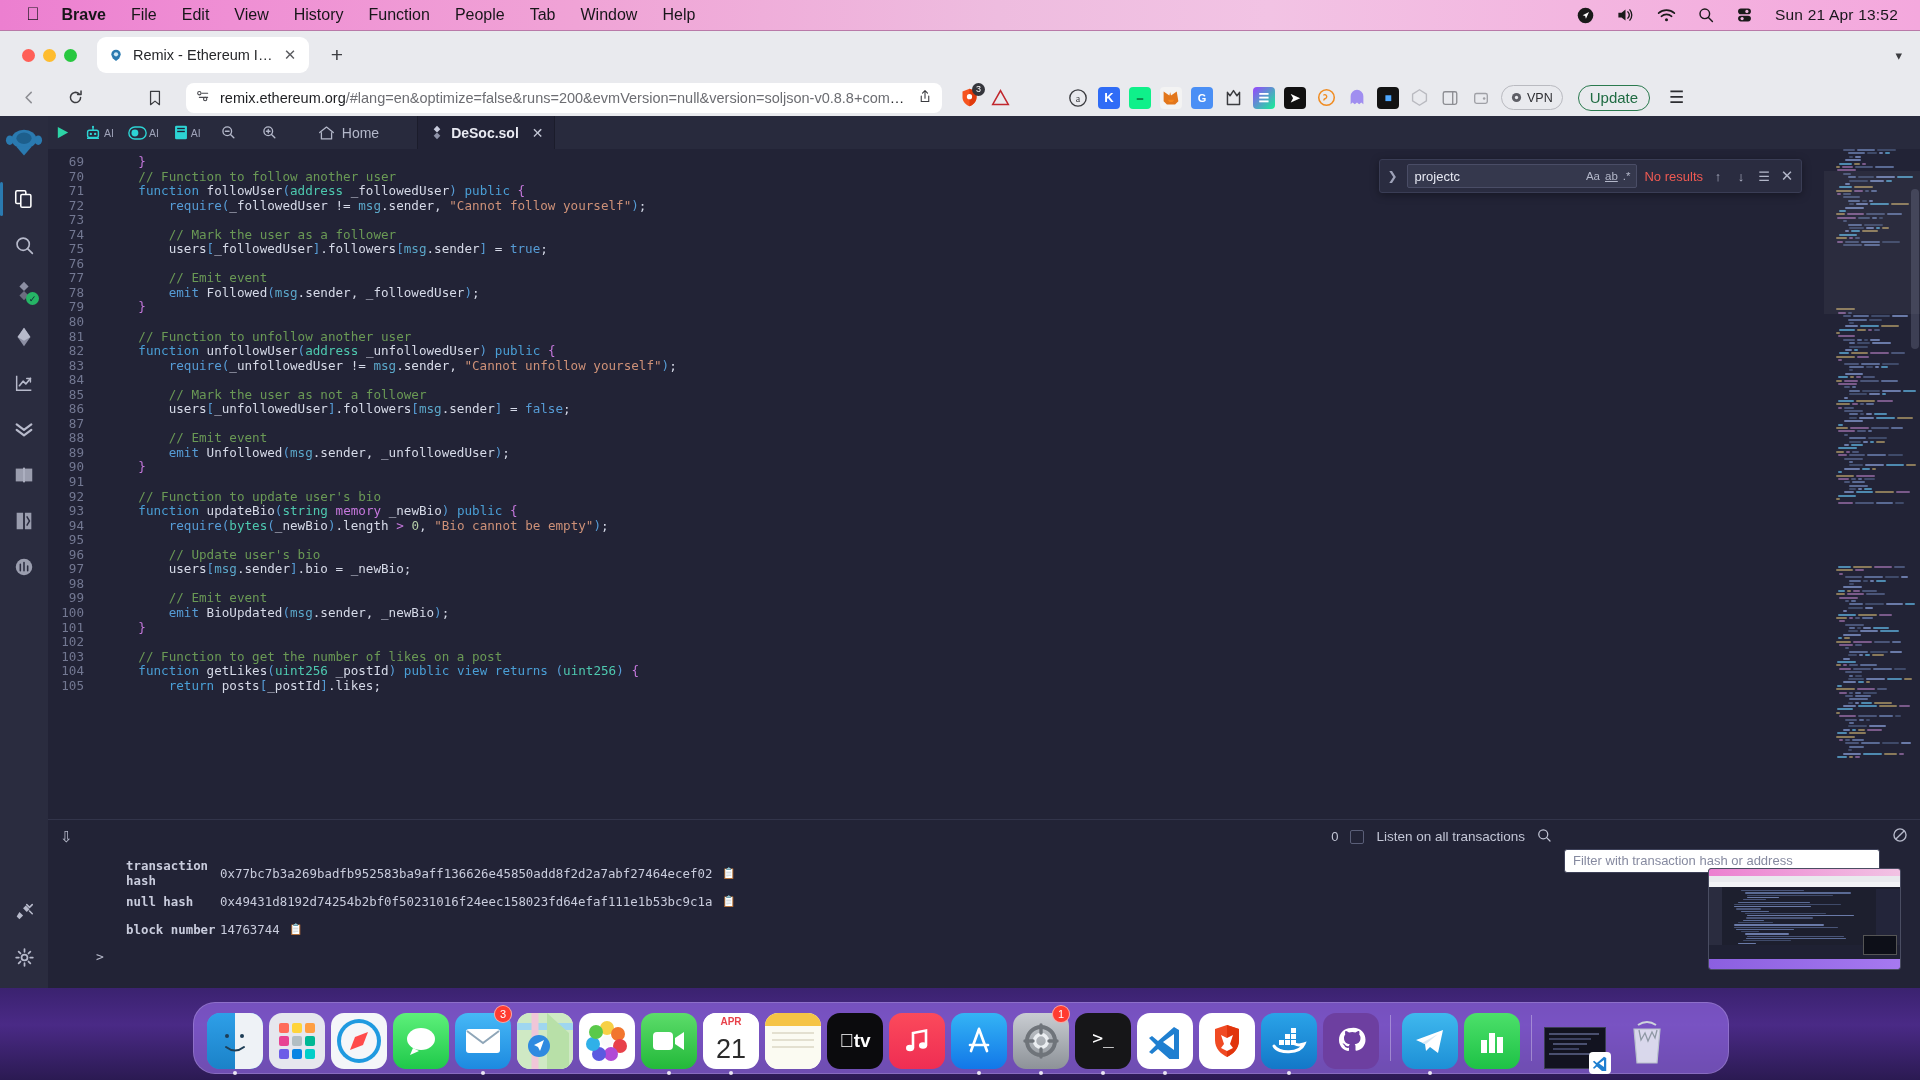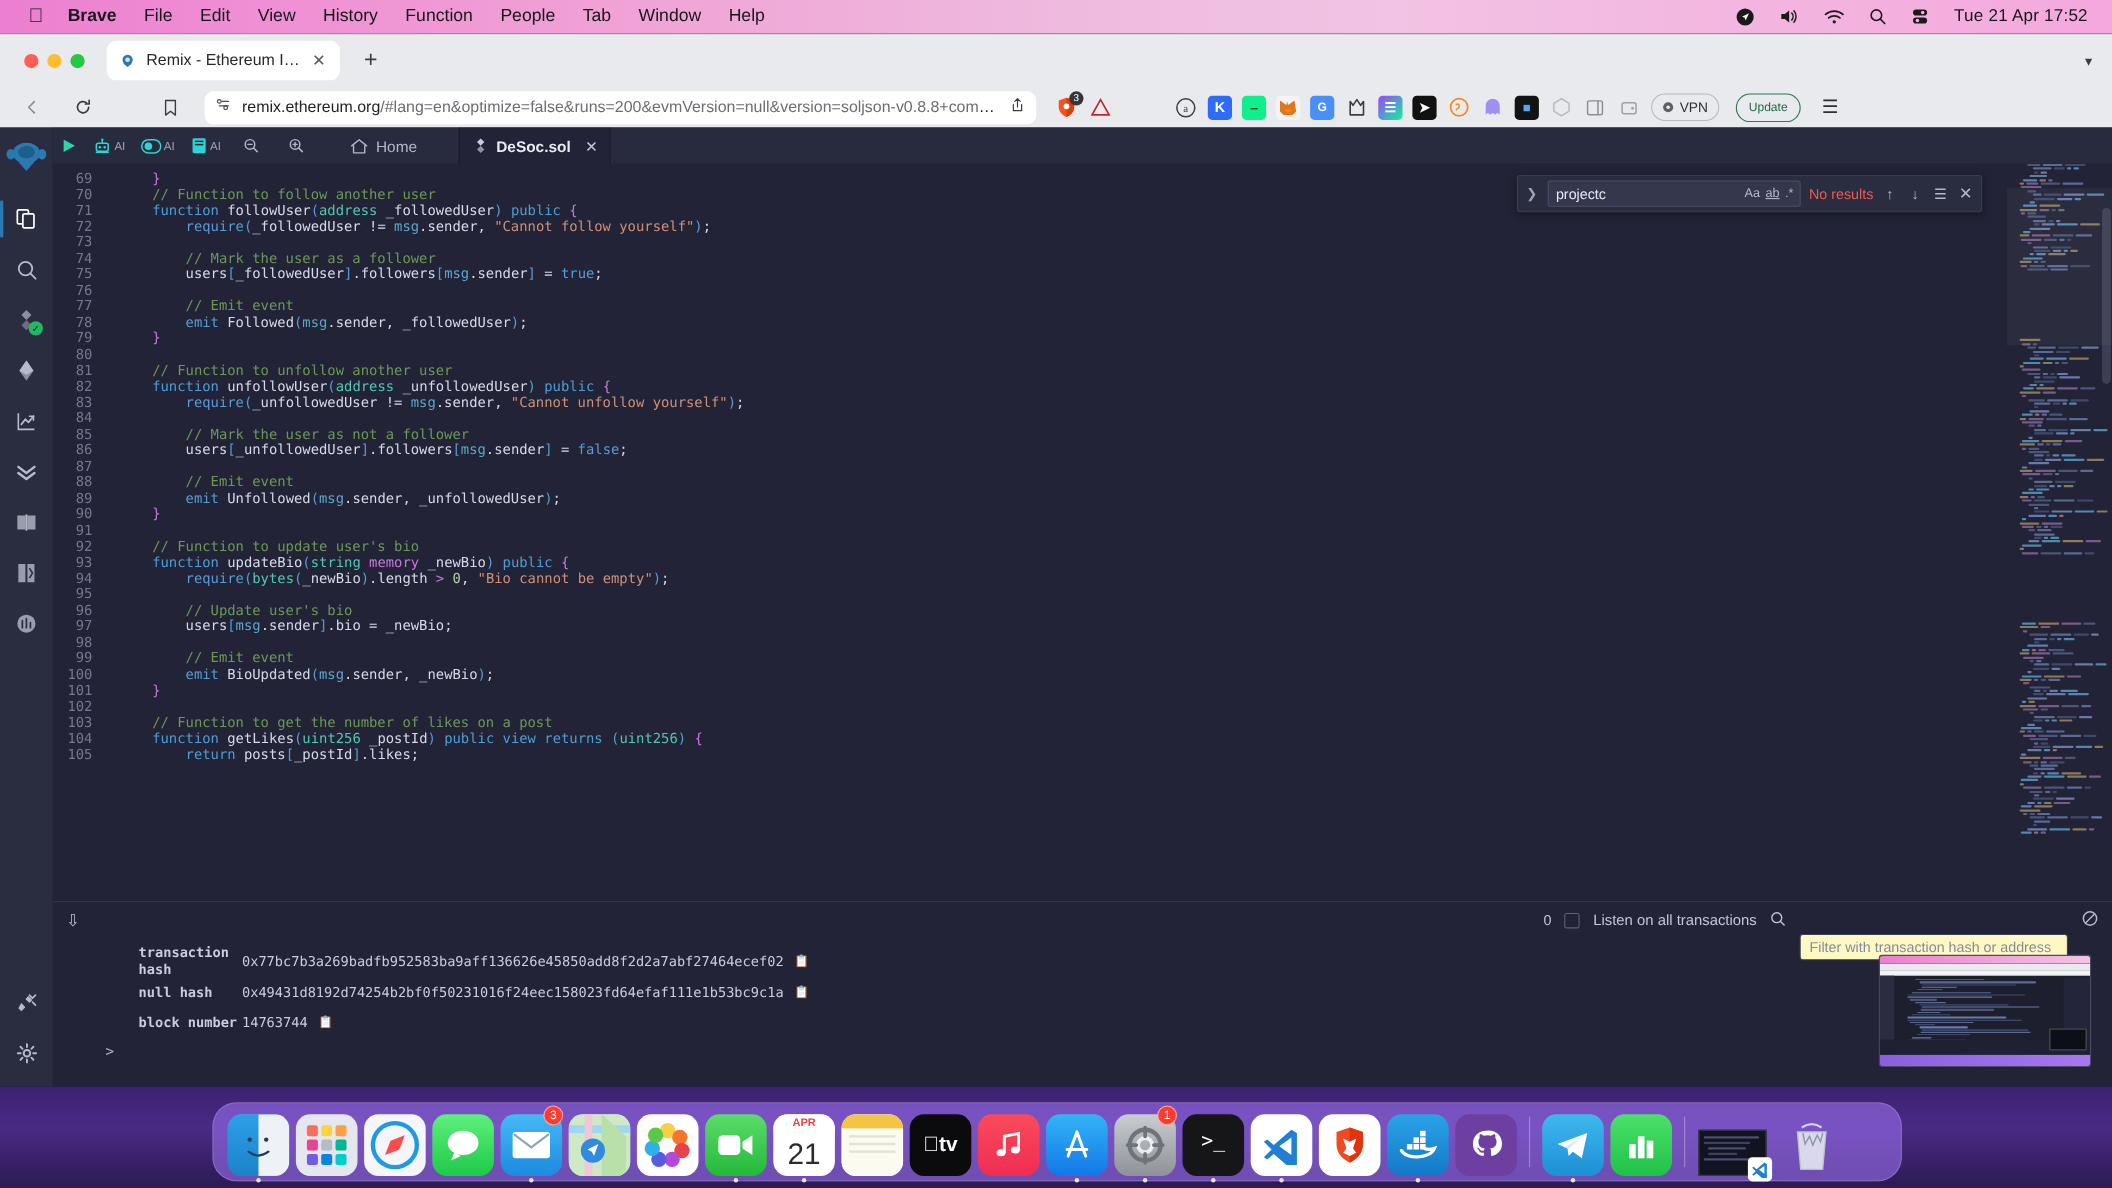--- a/index.html
+++ b/index.html
@@ -50,21 +50,21 @@
     display:flex; align-items:center; padding:0 10px; gap:9px; font-size:14.5px; color:#1e1f22;
     max-width:756px;
   }
   #omnibox .urltext { white-space:nowrap; overflow:hidden; text-overflow:ellipsis; flex:1; }
   #omnibox .urltext .host { color:#1e1f22; }
   #omnibox .urltext .path { color:#6c6d72; }
   .bmk { width:26px; height:26px; display:flex; align-items:center; justify-content:center; color:#3b3c40; font-size:15px; }
   #ext-area { display:flex; align-items:center; gap:9px; margin-left:6px; }
   .extico { width:22px; height:22px; border-radius:4px; display:flex; align-items:center; justify-content:center; font-size:12px; color:#fff; position:relative; }
   .vpnbtn { height:25px; border:1px solid #b9bac0; border-radius:13px; display:flex; align-items:center; gap:5px; padding:0 9px; font-size:12.5px; color:#2e2f33; }
-  .updatebtn { height:26px; border:1px solid #2a7a4e; border-radius:13px; display:flex; align-items:center; padding:0 11px; font-size:11px; color:#1f6b42; margin-left:6px;}
+  .updatebtn { height:26px; border:1px solid #2a7a4e; border-radius:13px; display:flex; align-items:center; padding:0 11px; font-size:15px; color:#1f6b42; margin-left:6px;}
   .hamb { margin-left:10px; color:#2c2d31; font-size:17px; }
 
   
   #remix { position:absolute; top:116px; left:0; width:1920px; height:872px; background:#222336; overflow:hidden; }
 
   #iconbar {
     position:absolute; left:0; top:0; width:48px; height:872px; background:#2a2c3f;
     display:flex; flex-direction:column; align-items:center; padding-top:4px;
   }
   #iconbar .logo { width:40px; height:40px; margin:4px 0 12px 0; display:flex; align-items:center; justify-content:center;}
@@ -142,21 +142,21 @@
   
   #terminal { position:absolute; left:48px; top:703px; right:0; height:169px; background:#222336; border-top:1px solid #32344a; }
   #termbar { height:33px; display:flex; align-items:center; padding:0 12px; gap:0; }
   #termbar .tchev { color:#b7bacb; font-size:15px; }
   #termbar .right { margin-left:auto; display:flex; align-items:center; gap:12px; }
   #termbar .count { color:#c3c6d6; font-size:13px; }
   .checkbox { width:14px; height:14px; border:1px solid #5a5e78; border-radius:2px; background:transparent; }
   #termbar .listen { color:#c3c6d6; font-size:13.5px; }
   #termbar .searchico { color:#c3c6d6; font-size:14px; }
   #filterinput {
-    width:244px; height:24px; background:#fef9c3; border:1px solid #3d4058; border-radius:3px;
+    width:316px; height:24px; background:#ffffff; border:1px solid #3d4058; border-radius:3px;
     display:flex; align-items:center; padding:0 8px; color:#868aa0; font-size:13px;margin-top:48px;
   }
   #termbar .banico { color:#b7bacb; font-size:15px; }
 
   #termbody { position:relative; padding:6px 0 0 0; font-family:"DejaVu Sans Mono", monospace; }
   .trow { display:flex; align-items:center; height:28px; font-size:12.4px; }
   .trow .tlabel { width:172px; padding-left:78px; color:#c9ccdd; font-weight:bold; }
   .trow .tval { color:#c9ccdd; }
   .trow .copy { margin-left:10px; color:#9a9eb5; font-size:11px; }
   #prompt { margin-top:6px; padding-left:48px; color:#b7bacb; font-family:"DejaVu Sans Mono", monospace; font-size:13px; }
@@ -230,21 +230,21 @@
         </svg>
     </span>
     <span class="ic">
       <svg width="17" height="16" viewBox="0 0 20 20">
           <rect x="2" y="2" width="16" height="7" rx="3.5" fill="#1a1a1a"></rect>
           <rect x="2" y="11" width="16" height="7" rx="3.5" fill="#1a1a1a"></rect>
           <circle cx="13" cy="5.5" r="2" fill="#f0b6e0"></circle>
           <circle cx="7" cy="14.5" r="2" fill="#f0b6e0"></circle>
         </svg>
     </span>
-    <span class="clock">Tue 21 Apr  17:52</span>
+    <span class="clock">Sun 21 Apr  13:52</span>
   </div>
 </div>
 
 <div id="browser">
   <div id="tabstrip">
     <div class="lights">
       <span class="light l-red"></span>
       <span class="light l-yel"></span>
       <span class="light l-grn"></span>
     </div>

